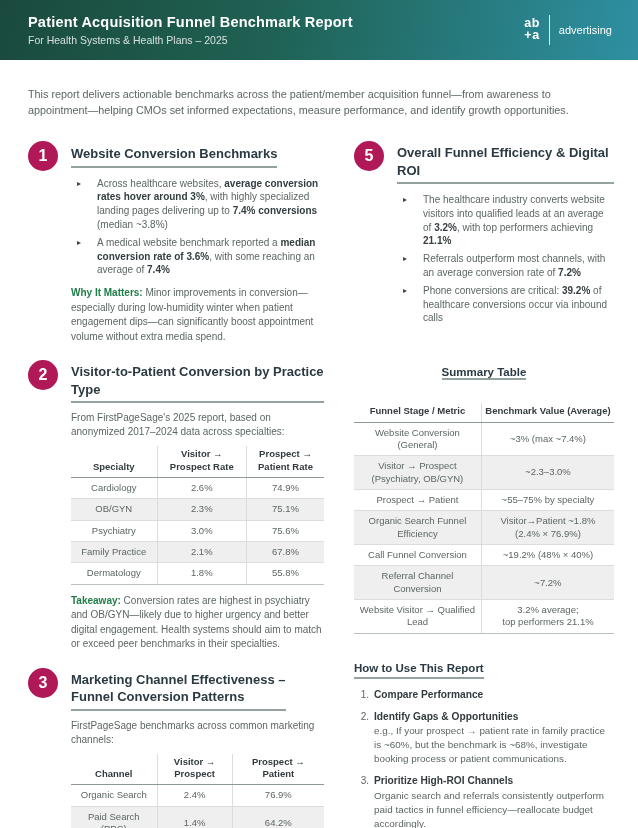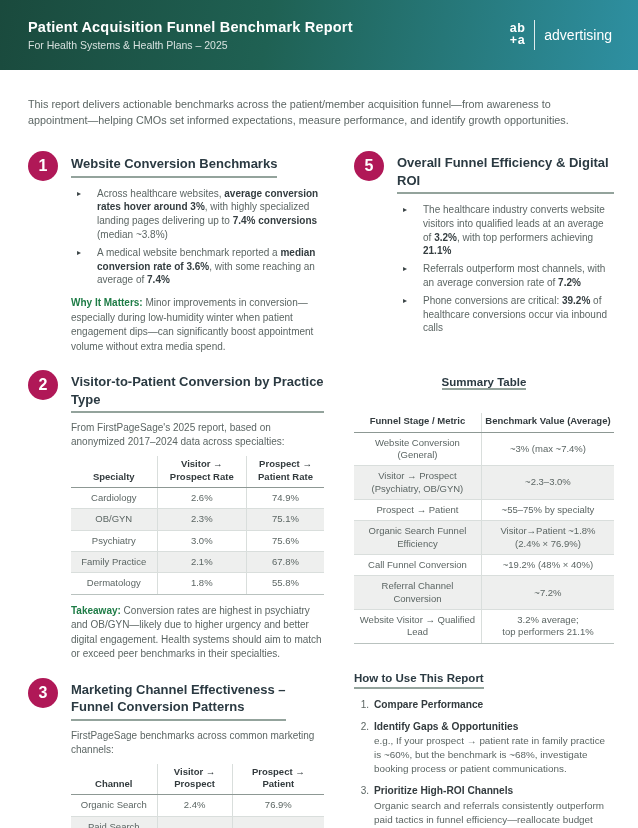--- a/index.html
+++ b/index.html
@@ -4,31 +4,31 @@
 <style>
   * { box-sizing: border-box; }
   html, body { margin: 0; padding: 0; background: #ffffff; }
   .page {
     width: 638px; height: 828px; overflow: hidden; position: relative;
     background: #ffffff; font-family: "Liberation Sans", sans-serif;
   }
 
   
   .header {
-    height: 70px;
+    height: 60px;
     background: linear-gradient(100deg, var(--header-gradient-start,#1a4a3d) 0%, #1f6153 42%, var(--header-gradient-end,#2e90a2) 100%);
     display: flex; align-items: center; justify-content: space-between;
     padding: 0 26px 0 28px;
   }
   .h-title { font-size: 14.5px; font-weight: bold; color: #ffffff; letter-spacing: .2px; line-height: 1.2; }
   .h-sub { font-size: 10.5px; color: rgba(255,255,255,.82); margin-top: 2px; }
   .logo { display: flex; align-items: center; gap: 9px; color: #fff; margin-left: 38px; }
   .logo-mark { font-weight: bold; font-size: 12.5px; line-height: .95; text-align: center; letter-spacing: .5px; }
   .logo-divider { width: 1px; height: 30px; background: rgba(255,255,255,.85); }
-  .logo-suffix { font-size: 14px; }
+  .logo-suffix { font-size: 11px; }
 
   .intro { padding: 15px 26px 0 28px; font-size: 10.8px; line-height: 1.5; color: var(--body-text,#5c6664); }
 
   .cols { display: flex; gap: 30px; padding: 6px 24px 0 28px; }
   .col-left { width: 296px; flex: none; }
   .col-right { flex: 1; min-width: 0; }
 
   .section { display: flex; margin-top: 19px; }
   .badge {
     width: 30px; height: 30px; flex: none; border-radius: 50%;

